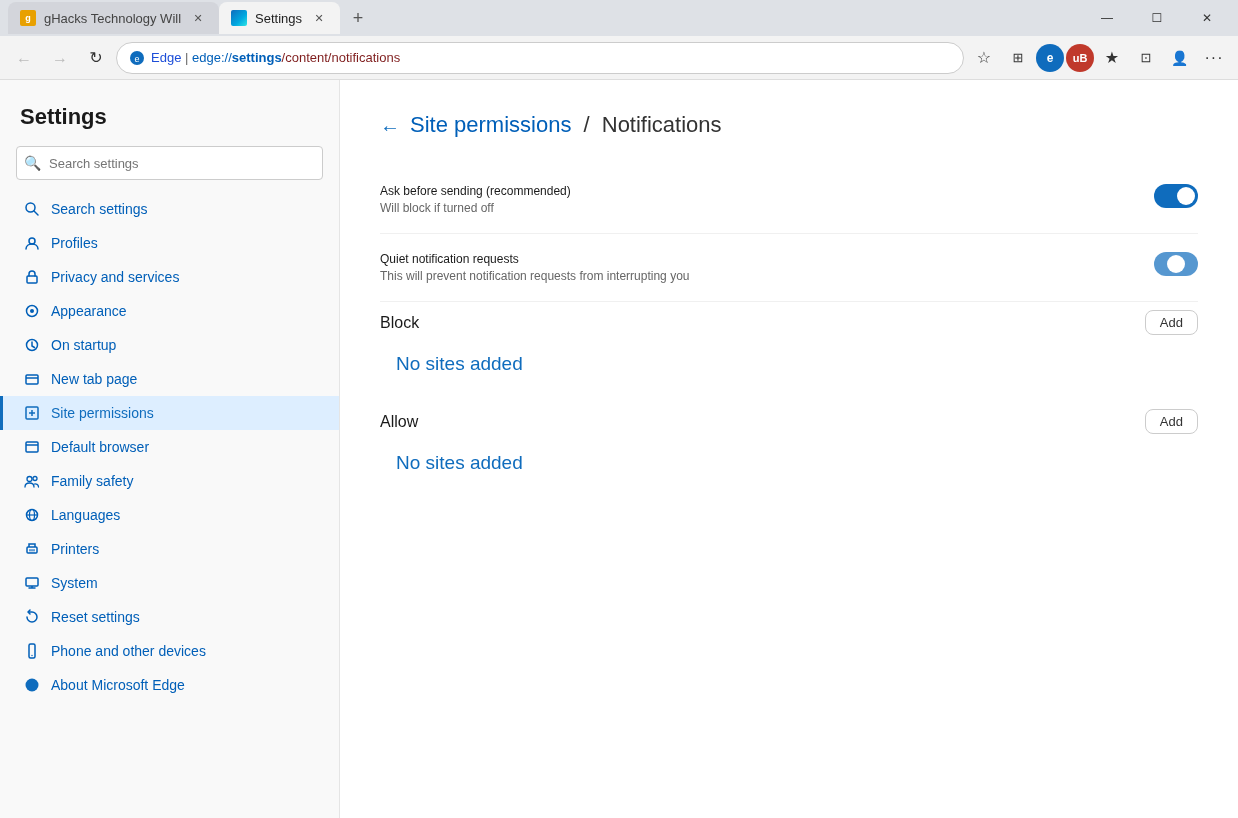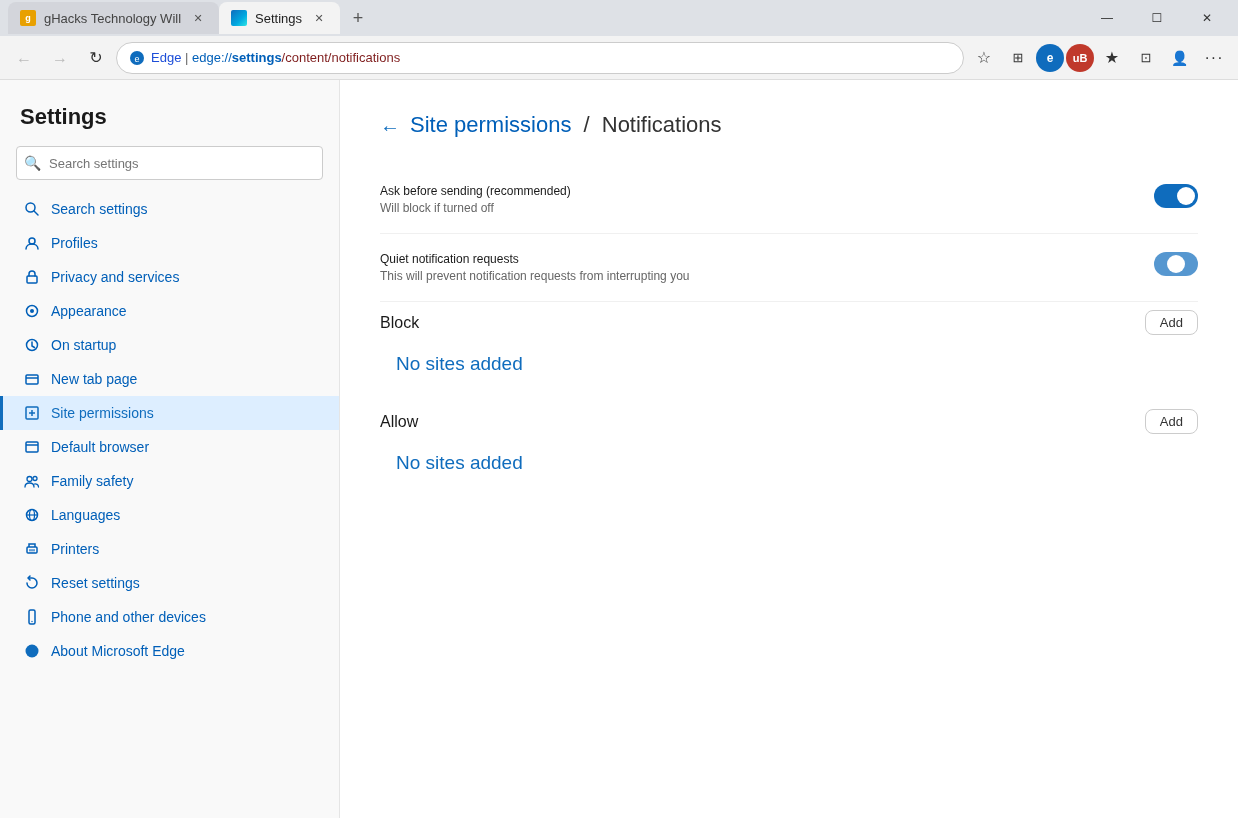--- a/index.html
+++ b/index.html
@@ -256,20 +256,30 @@
           <svg width="16" height="16" viewBox="0 0 16 16" fill="none">
               <rect x="3" y="6" width="10" height="6" rx="1" stroke="#005fb8" stroke-width="1.5"></rect>
               <path d="M5 6V3h6v3" stroke="#005fb8" stroke-width="1.5"></path>
               <rect x="5" y="9" width="6" height="3" fill="#005fb8" opacity="0.2"></rect>
               <line x1="5" y1="9" x2="11" y2="9" stroke="#005fb8" stroke-width="1"></line>
             </svg>
         </span>
         <span>Printers</span>
       </div>
 
+      <div class="nav-item">
+        <span class="nav-item-icon">
+          <svg width="16" height="16" viewBox="0 0 16 16" fill="none">
+              <rect x="2" y="3" width="12" height="8" rx="1" stroke="#005fb8" stroke-width="1.5"></rect>
+              <line x1="5" y1="13" x2="11" y2="13" stroke="#005fb8" stroke-width="1.5" stroke-linecap="round"></line>
+              <line x1="8" y1="11" x2="8" y2="13" stroke="#005fb8" stroke-width="1.5"></line>
+            </svg>
+        </span>
+        <span>System</span>
+      </div>
 
       <div class="nav-item">
         <span class="nav-item-icon">
           <svg width="16" height="16" viewBox="0 0 16 16" fill="none">
               <path d="M3 8a5 5 0 105-5H6M6 1L4 3l2 2" stroke="#005fb8" stroke-width="1.5" stroke-linecap="round" stroke-linejoin="round"></path>
             </svg>
         </span>
         <span>Reset settings</span>
       </div>
 

